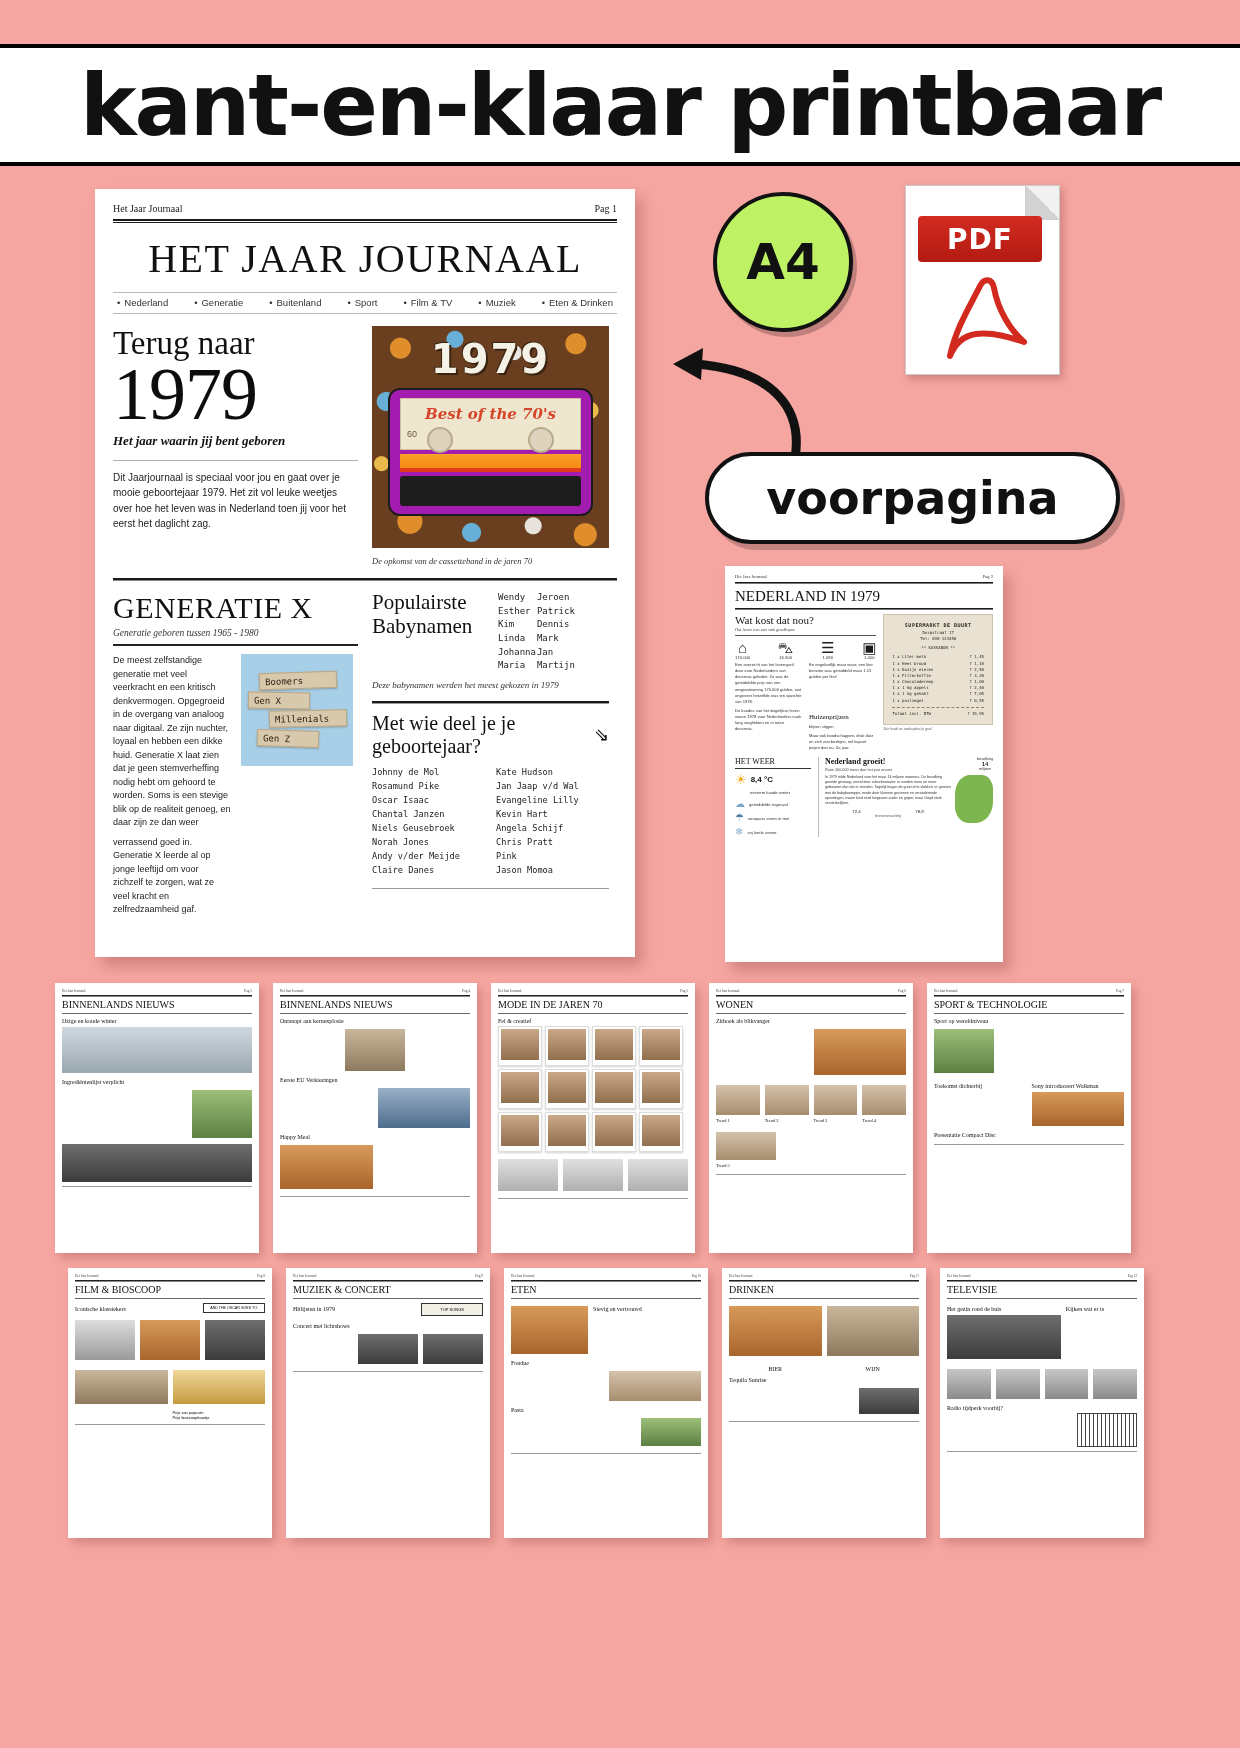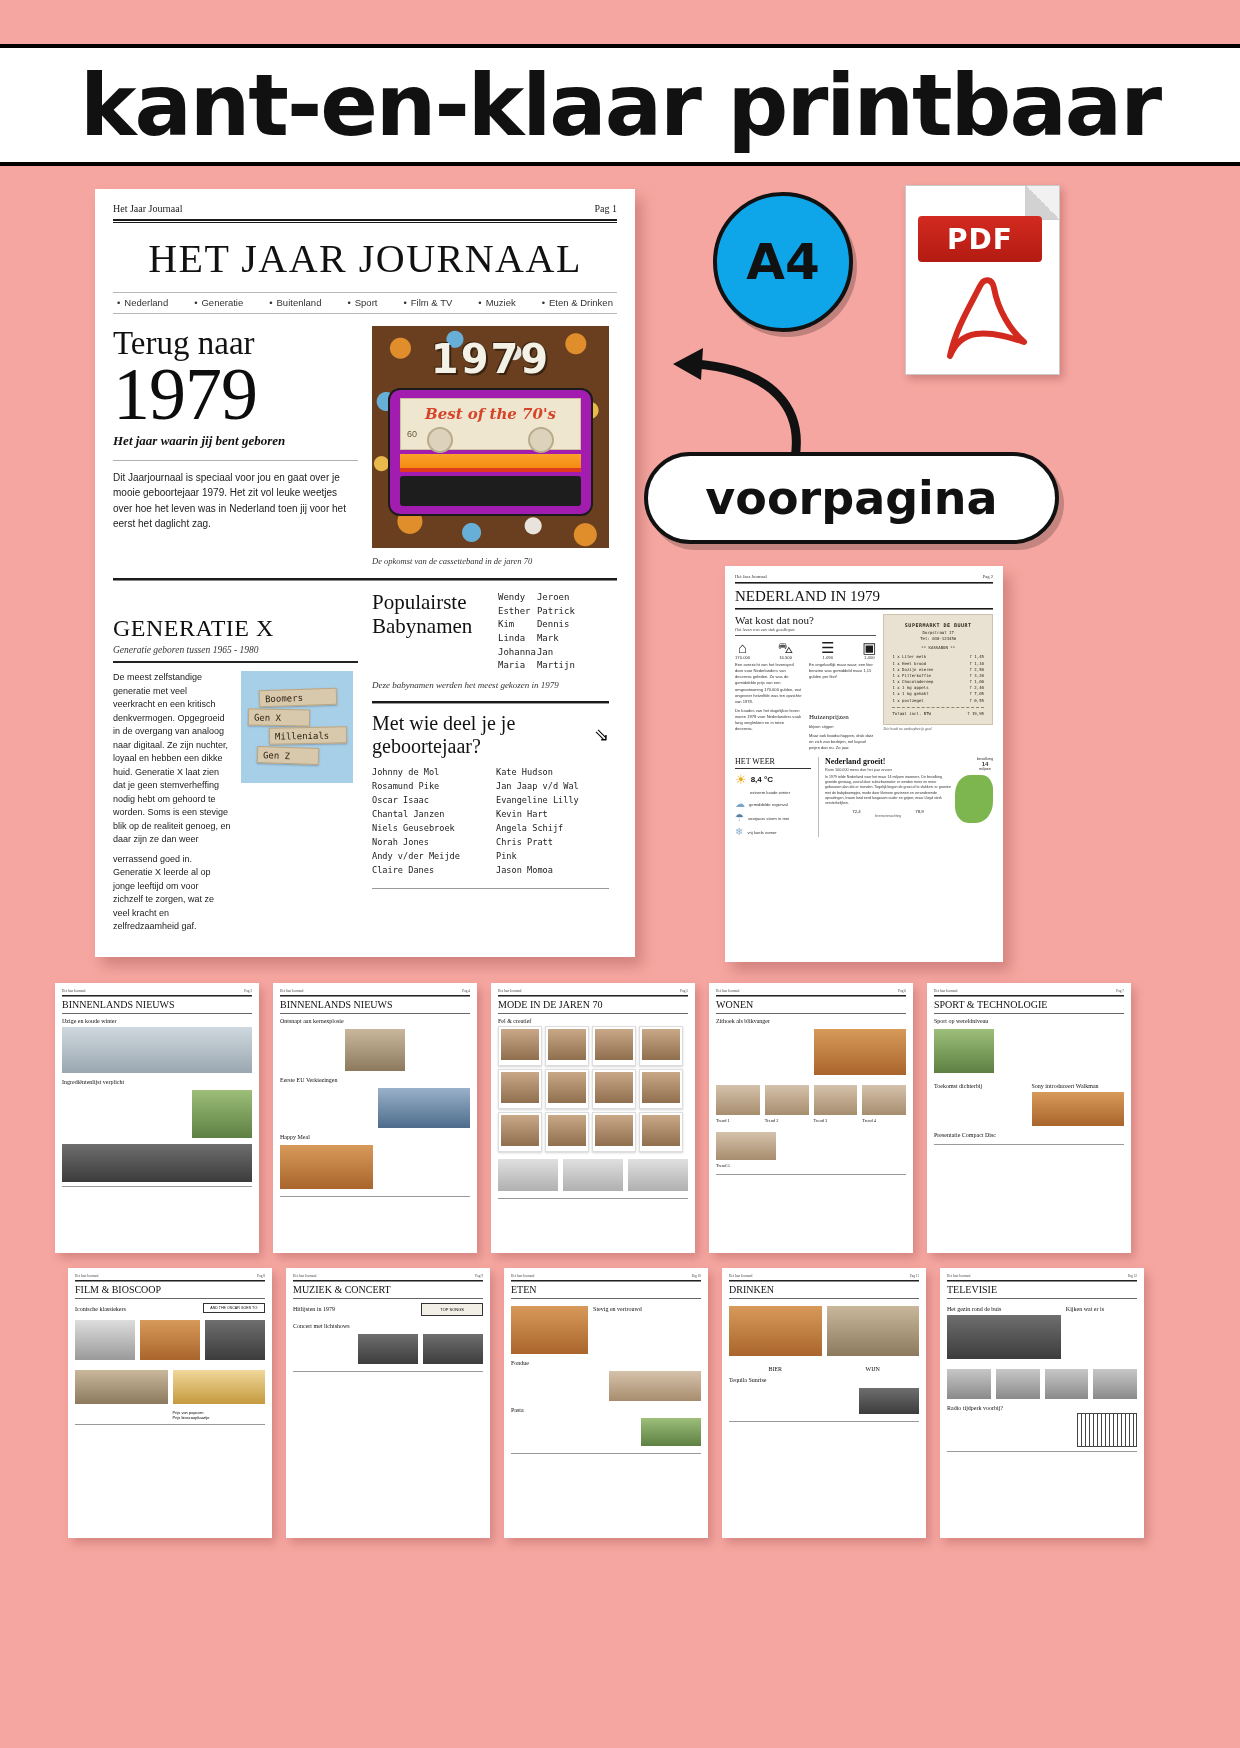--- a/index.html
+++ b/index.html
@@ -106,21 +106,21 @@
     background:linear-gradient(#f9a12a,#f58a12); }
   .cass-red { position:absolute; left:10px; right:10px; top:78px; height:4px; background:#e03a1d; }
   .cass-window { position:absolute; left:10px; right:10px; bottom:8px; height:30px; background:#1d1d1d; border-radius:3px;}
   .cap { font-family:"Liberation Serif", serif; font-style:italic; font-size:8.5px;
          color:#333; margin-top:8px; }
 
   .fp-rule2 { border-top:2px solid #1a1a1a; border-bottom:1px solid #888; height:3px; margin:12px 0 10px; }
 
   .fp-cols { display:flex; gap:14px; }
   .col-gen { width:245px; }
-  .gen-title { font-family:"Liberation Serif", serif; font-size:24px; color:#111; letter-spacing:.5px;margin-top:24px; }
+  .gen-title { font-family:"Liberation Serif", serif; font-size:30px; color:#111; letter-spacing:.5px; }
   .gen-sub { font-family:"Liberation Serif", serif; font-style:italic; font-size:9.5px; color:#333; margin-top:3px; }
   .gen-rule { border-top:2px solid #222; margin:6px 0 8px; }
   .gen-row { display:flex; gap:10px; }
   .gen-text { font-size:9px; line-height:1.5; color:#222; width:118px; }
   .blocks-img { width:112px; height:112px; background:#a8cfe8; position:relative; overflow:hidden; }
   .blk { position:absolute; background:#d9c9ac; border:1px solid #b8a684;
          font-family:"DejaVu Sans Mono", monospace; font-size:9px; color:#2d2315;
          display:flex; align-items:center; padding-left:5px; box-shadow:0 1px 2px rgba(0,0,0,.25); }
   .blk1 { left:18px; top:18px; width:78px; height:17px; transform:rotate(-2deg); }
   .blk2 { left:7px;  top:38px; width:62px; height:17px; transform:rotate(1deg); }
@@ -136,21 +136,21 @@
   .names { display:flex; gap:1px; font-family:"DejaVu Sans Mono", monospace; font-size:9px; color:#222; line-height:1.52; }
   .baby-rule { border-top:2px solid #1a1a1a; border-bottom:1px solid #999; height:3px; margin:10px 0 8px;}
   .met-title { font-family:"Liberation Serif", serif; font-size:20px; line-height:1.15; color:#111; }
   .met-arrow { font-size:18px; }
   .celebs { display:flex; gap:14px; margin-top:8px; font-family:"DejaVu Sans Mono", monospace; font-size:8.6px; color:#222; line-height:1.62;}
   .fp-foot-rule { border-top:1px solid #999; margin-top:10px; }
 
   
   #a4-badge {
     position:absolute; left:713px; top:192px; width:140px; height:140px;
-    border-radius:50%; background:#0ea5e9; border:4px solid #111;
+    border-radius:50%; background:#bef264; border:4px solid #111;
     display:flex; align-items:center; justify-content:center;
     font-family:"DejaVu Sans", sans-serif; font-weight:700; font-size:50px; color:#111;
     box-shadow:4px 5px 0 rgba(0,0,0,.22);
   }
 
   
   #pdf-icon {
     position:absolute; left:905px; top:185px; width:155px; height:190px;
     background:#fff; border:1px solid #c9c9c9;
     box-shadow:3px 4px 8px rgba(120,40,40,.3);
@@ -160,21 +160,21 @@
   .pdf-band {
     position:absolute; left:12px; top:30px; width:124px; height:46px;
     background:linear-gradient(#d32a20,#b31b12); border-radius:4px;
     display:flex; align-items:center; justify-content:center;
     color:#fff; font-family:"DejaVu Sans", sans-serif; font-weight:700; font-size:28px; letter-spacing:1px;
   }
   .pdf-swoosh { position:absolute; left:30px; top:86px; width:96px; height:92px; }
 
   
   #voorpagina-pill {
-    position:absolute; left:644px; top:452px; width:415px; height:92px;
+    position:absolute; left:705px; top:452px; width:415px; height:92px;
     background:#fff; border:4px solid #111; border-radius:46px;
     display:flex; align-items:center; justify-content:center;
     font-family:"DejaVu Sans", sans-serif; font-weight:700; font-size:46px; color:#111;
     box-shadow:5px 6px 0 rgba(0,0,0,.2);
   }
   #curved-arrow { position:absolute; left:655px; top:330px; width:150px; height:135px; }
 
   
   #page2 { left:725px; top:566px; width:278px; height:396px; padding:8px 10px; }
   .p2-top { display:flex; justify-content:space-between; font-family:"Liberation Serif", serif; font-size:4.6px; color:#333;}

